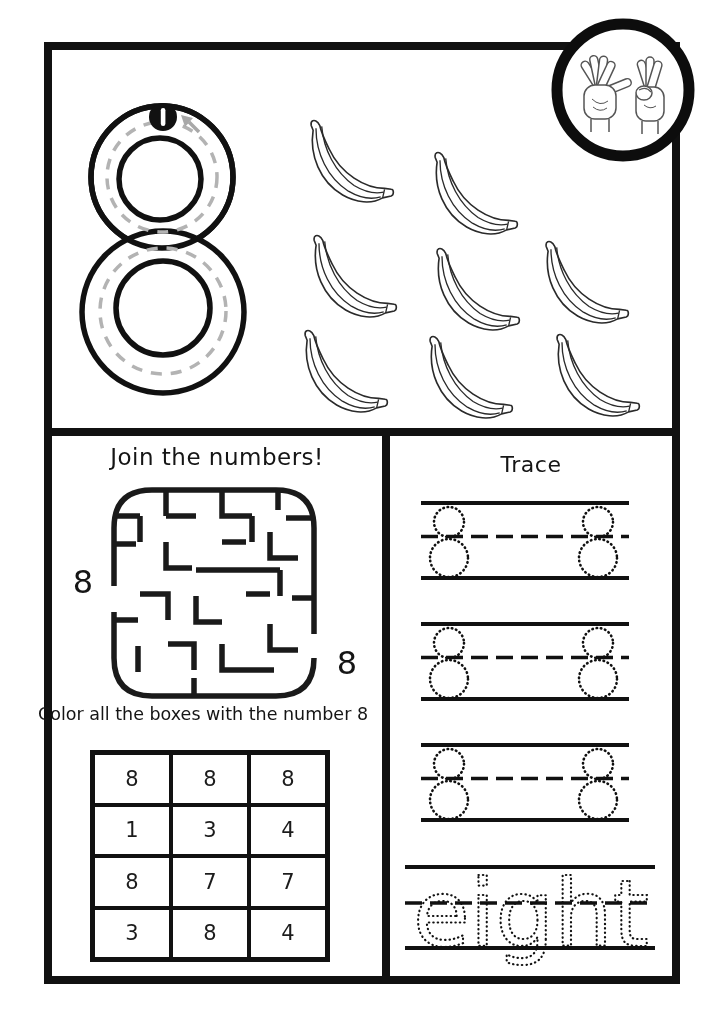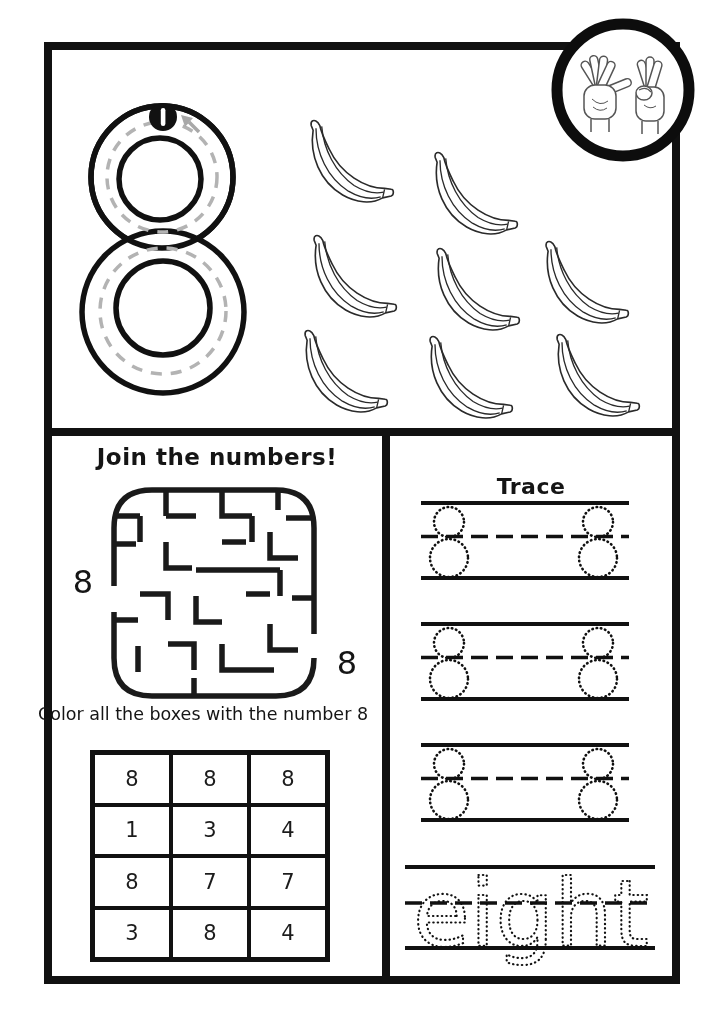--- a/index.html
+++ b/index.html
@@ -4,23 +4,23 @@
 <style>
   html,body{margin:0;padding:0;background:#ffffff;}
   #page{position:relative;width:724px;height:1024px;background:#ffffff;overflow:hidden;
         font-family:"DejaVu Sans", sans-serif;color:#111;}
   .abs{position:absolute;}
   
   #frame{left:44px;top:42px;width:620px;height:926px;border:8px solid #111;}
   #hdiv{left:44px;top:428px;width:636px;height:8px;background:#111;}
   #vdiv{left:382px;top:428px;width:8px;height:548px;background:#111;}
   
-  .title{font-size:23px;letter-spacing:.5px;text-align:center;color:#151515;font-weight:bold;}
+  .title{font-size:23px;letter-spacing:.5px;text-align:center;color:#151515;}
   #join-title{left:52px;top:444px;width:330px;}
-  #trace-title{left:390px;top:474px;width:282px;font-size:22px;text-align:center;}
+  #trace-title{left:390px;top:452px;width:282px;font-size:22px;text-align:center;}
   #caption{left:36px;top:704px;width:334px;text-align:center;font-size:17.5px;color:#151515;}
   .maze-num{font-size:32px;color:#151515;width:34px;text-align:center;}
   #maze-num-left{left:66px;top:563px;}
   #maze-num-right{left:330px;top:644px;}
   
   #numgrid{left:90px;top:750px;width:240px;height:212px;background:#111;border:5px solid #111;
            box-sizing:border-box;display:grid;grid-template-columns:repeat(3,1fr);
            grid-template-rows:repeat(4,1fr);gap:4px;}
   #numgrid .cell{background:#fff;display:flex;align-items:center;justify-content:center;
                  font-size:21px;color:#1b1b1b;}

